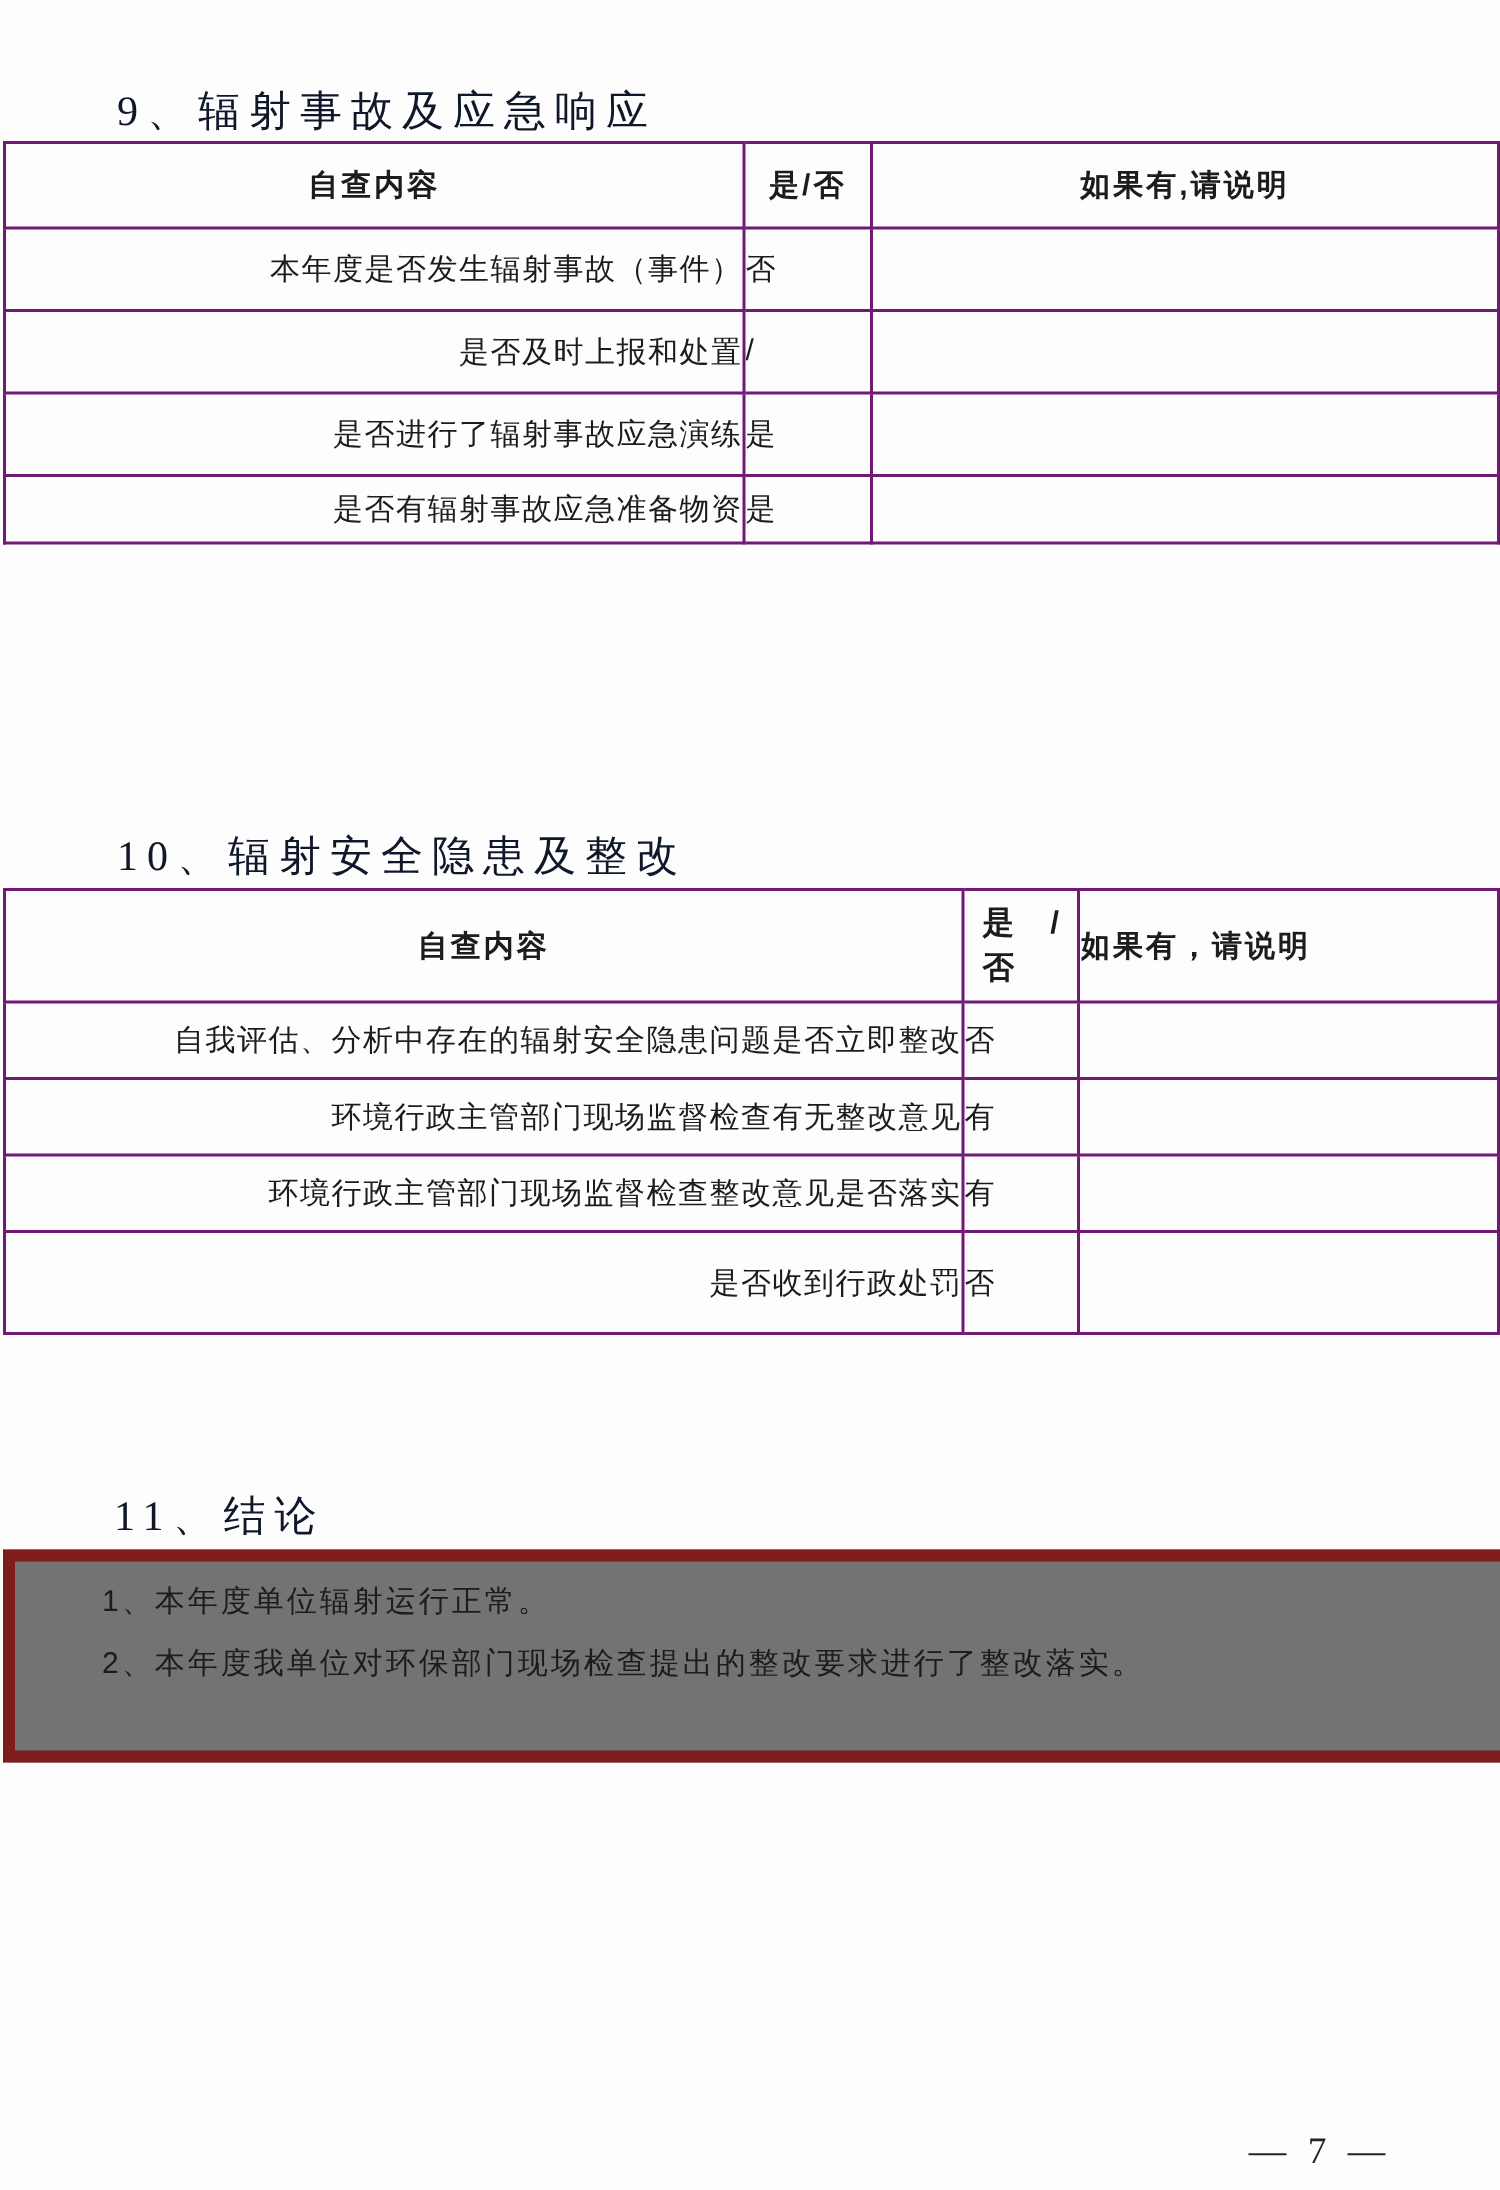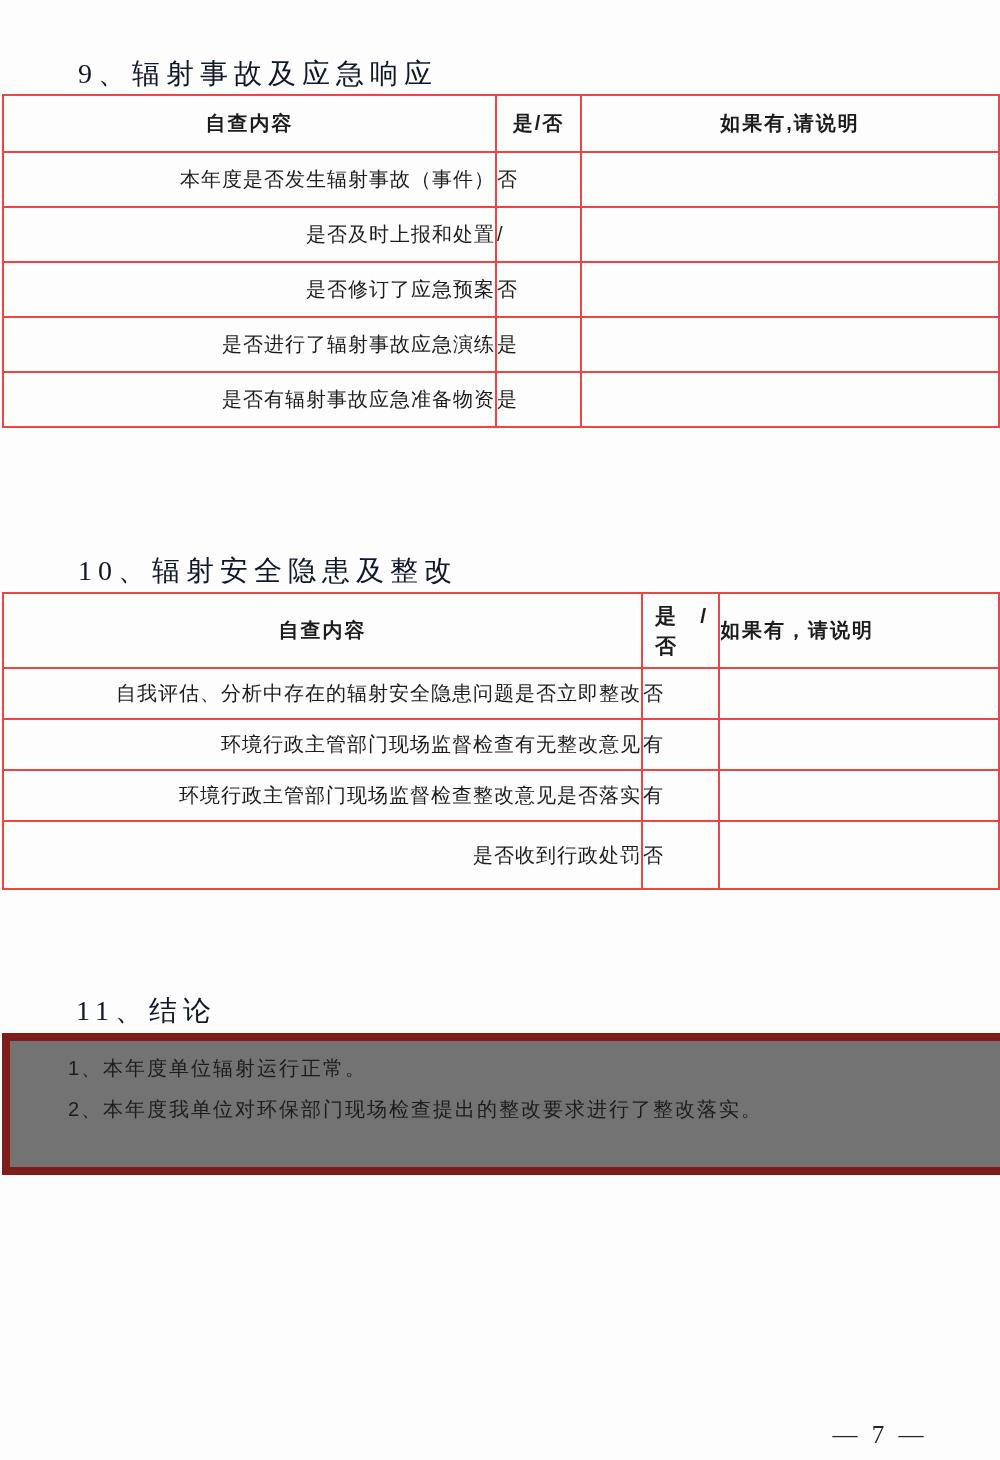--- a/index.html
+++ b/index.html
@@ -19,21 +19,21 @@
     letter-spacing:6px;
     color:#0f172a;
     white-space:nowrap;
   }
   table.form{
     position:absolute;
     border-collapse:collapse;
     table-layout:fixed;
   }
   table.form td{
-    border:2px solid #ef4444;
+    border:2px solid #701a75;
     font-size:20px;
     color:#1c1c1c;
     padding:0;
     vertical-align:middle;
     background:#fdfdfd;
     overflow:hidden;
   }
   td.hdr{
     font-weight:600;
     font-size:21px;
@@ -123,30 +123,25 @@
       <td class="label-cell">本年度是否发生辐射事故（事件）</td>
       <td class="answer-cell">否</td>
       <td class="note-cell"></td>
     </tr>
     <tr style="height:55px">
       <td class="label-cell">是否及时上报和处置</td>
       <td class="answer-cell">/</td>
       <td class="note-cell"></td>
     </tr>
     <tr style="height:55px">
-      <td class="label-cell">是否修订了应急预案</td>
-      <td class="answer-cell">否</td>
-      <td class="note-cell"></td>
-    </tr>
-    <tr style="height:55px">
       <td class="label-cell">是否进行了辐射事故应急演练</td>
       <td class="answer-cell">是</td>
       <td class="note-cell"></td>
     </tr>
-    <tr style="height:55px">
+    <tr style="height:45px">
       <td class="label-cell">是否有辐射事故应急准备物资</td>
       <td class="answer-cell">是</td>
       <td class="note-cell"></td>
     </tr>
   </tbody>
     </table>
 
   <div class="sec-title" style="left:78px; top:552px;">10、辐射安全隐患及整改</div>
 
   <table class="form" style="left:2px; top:592px; width:996px;">

